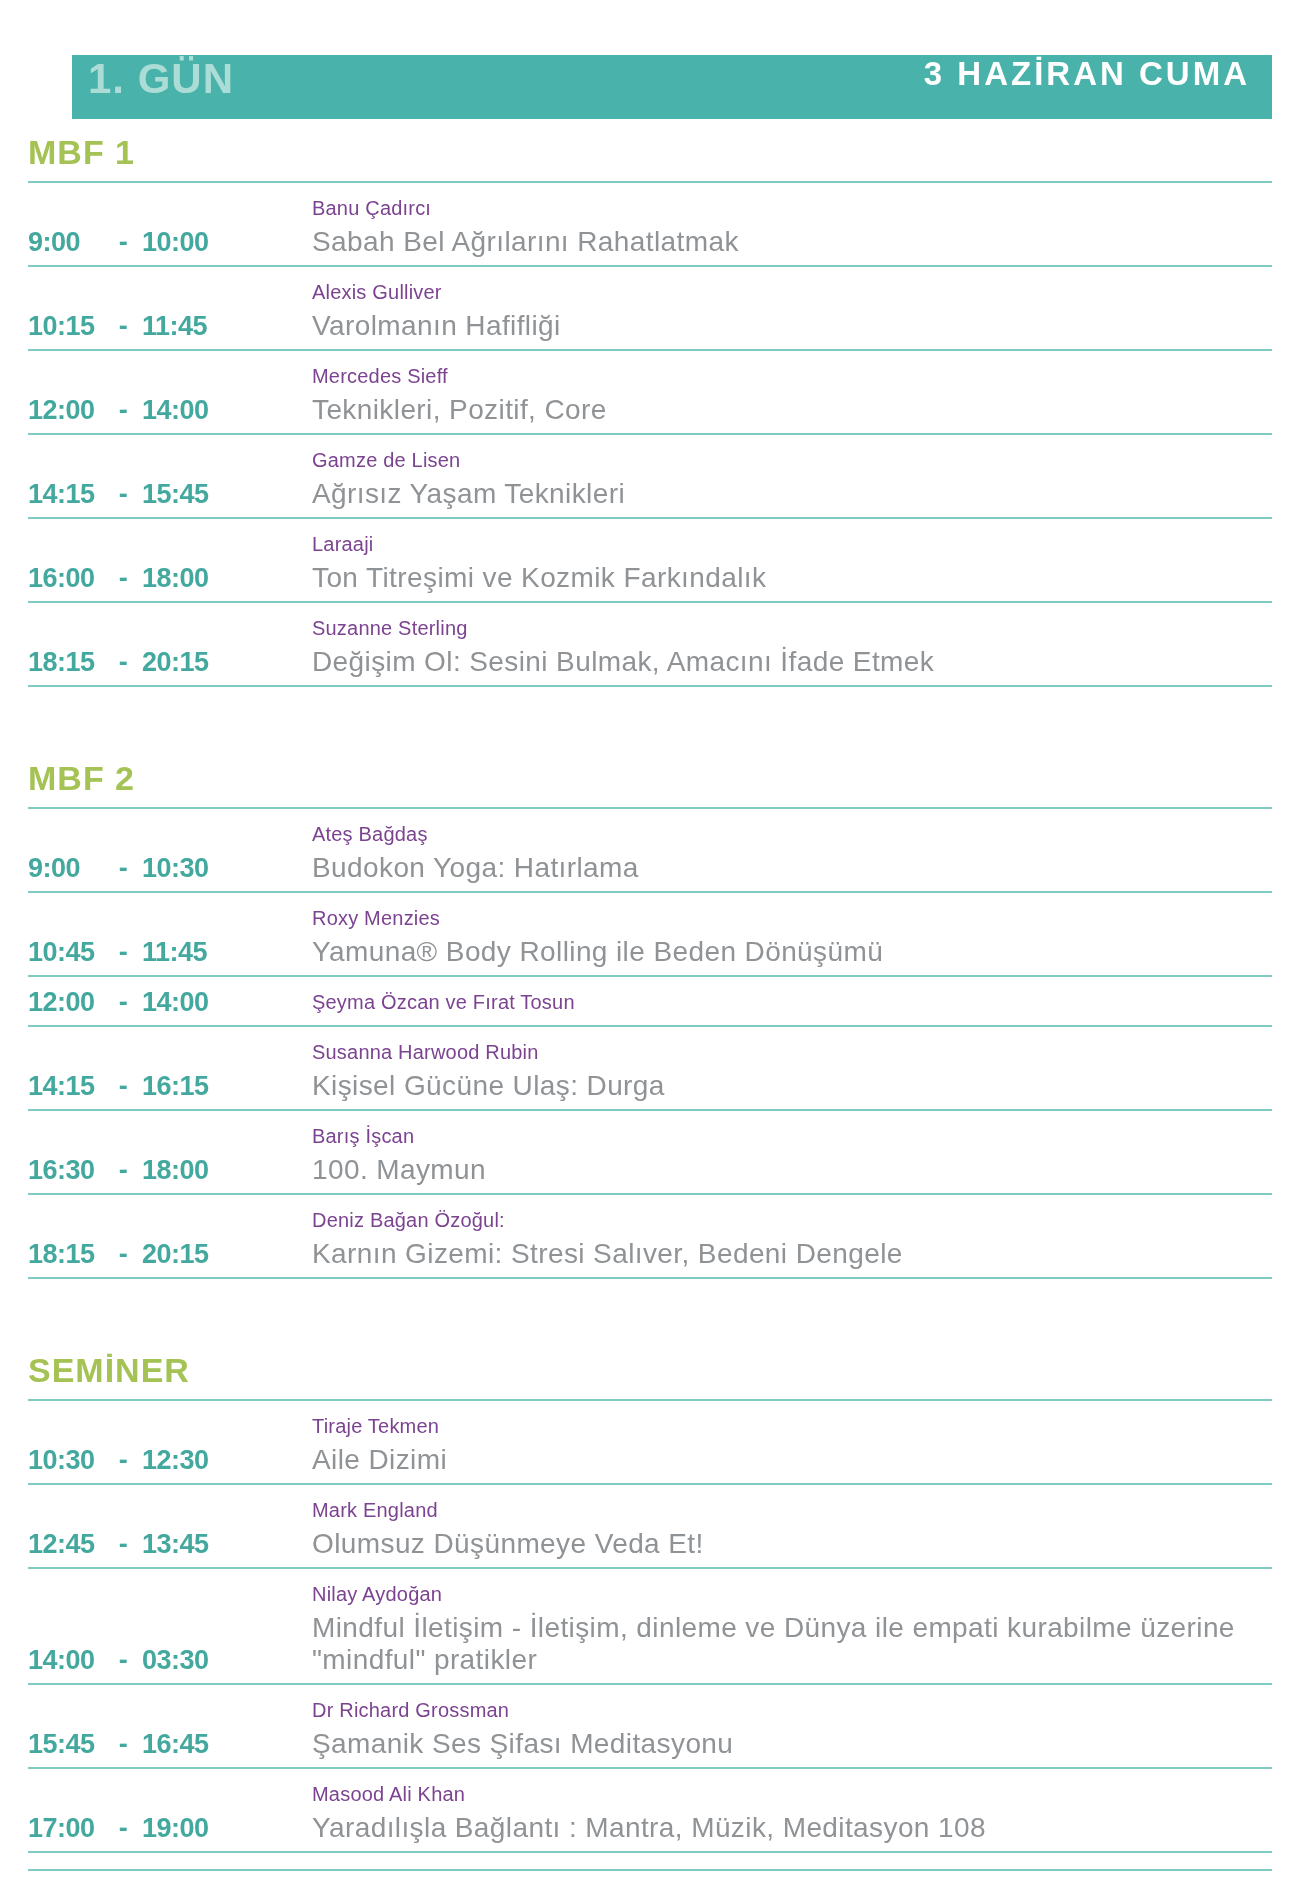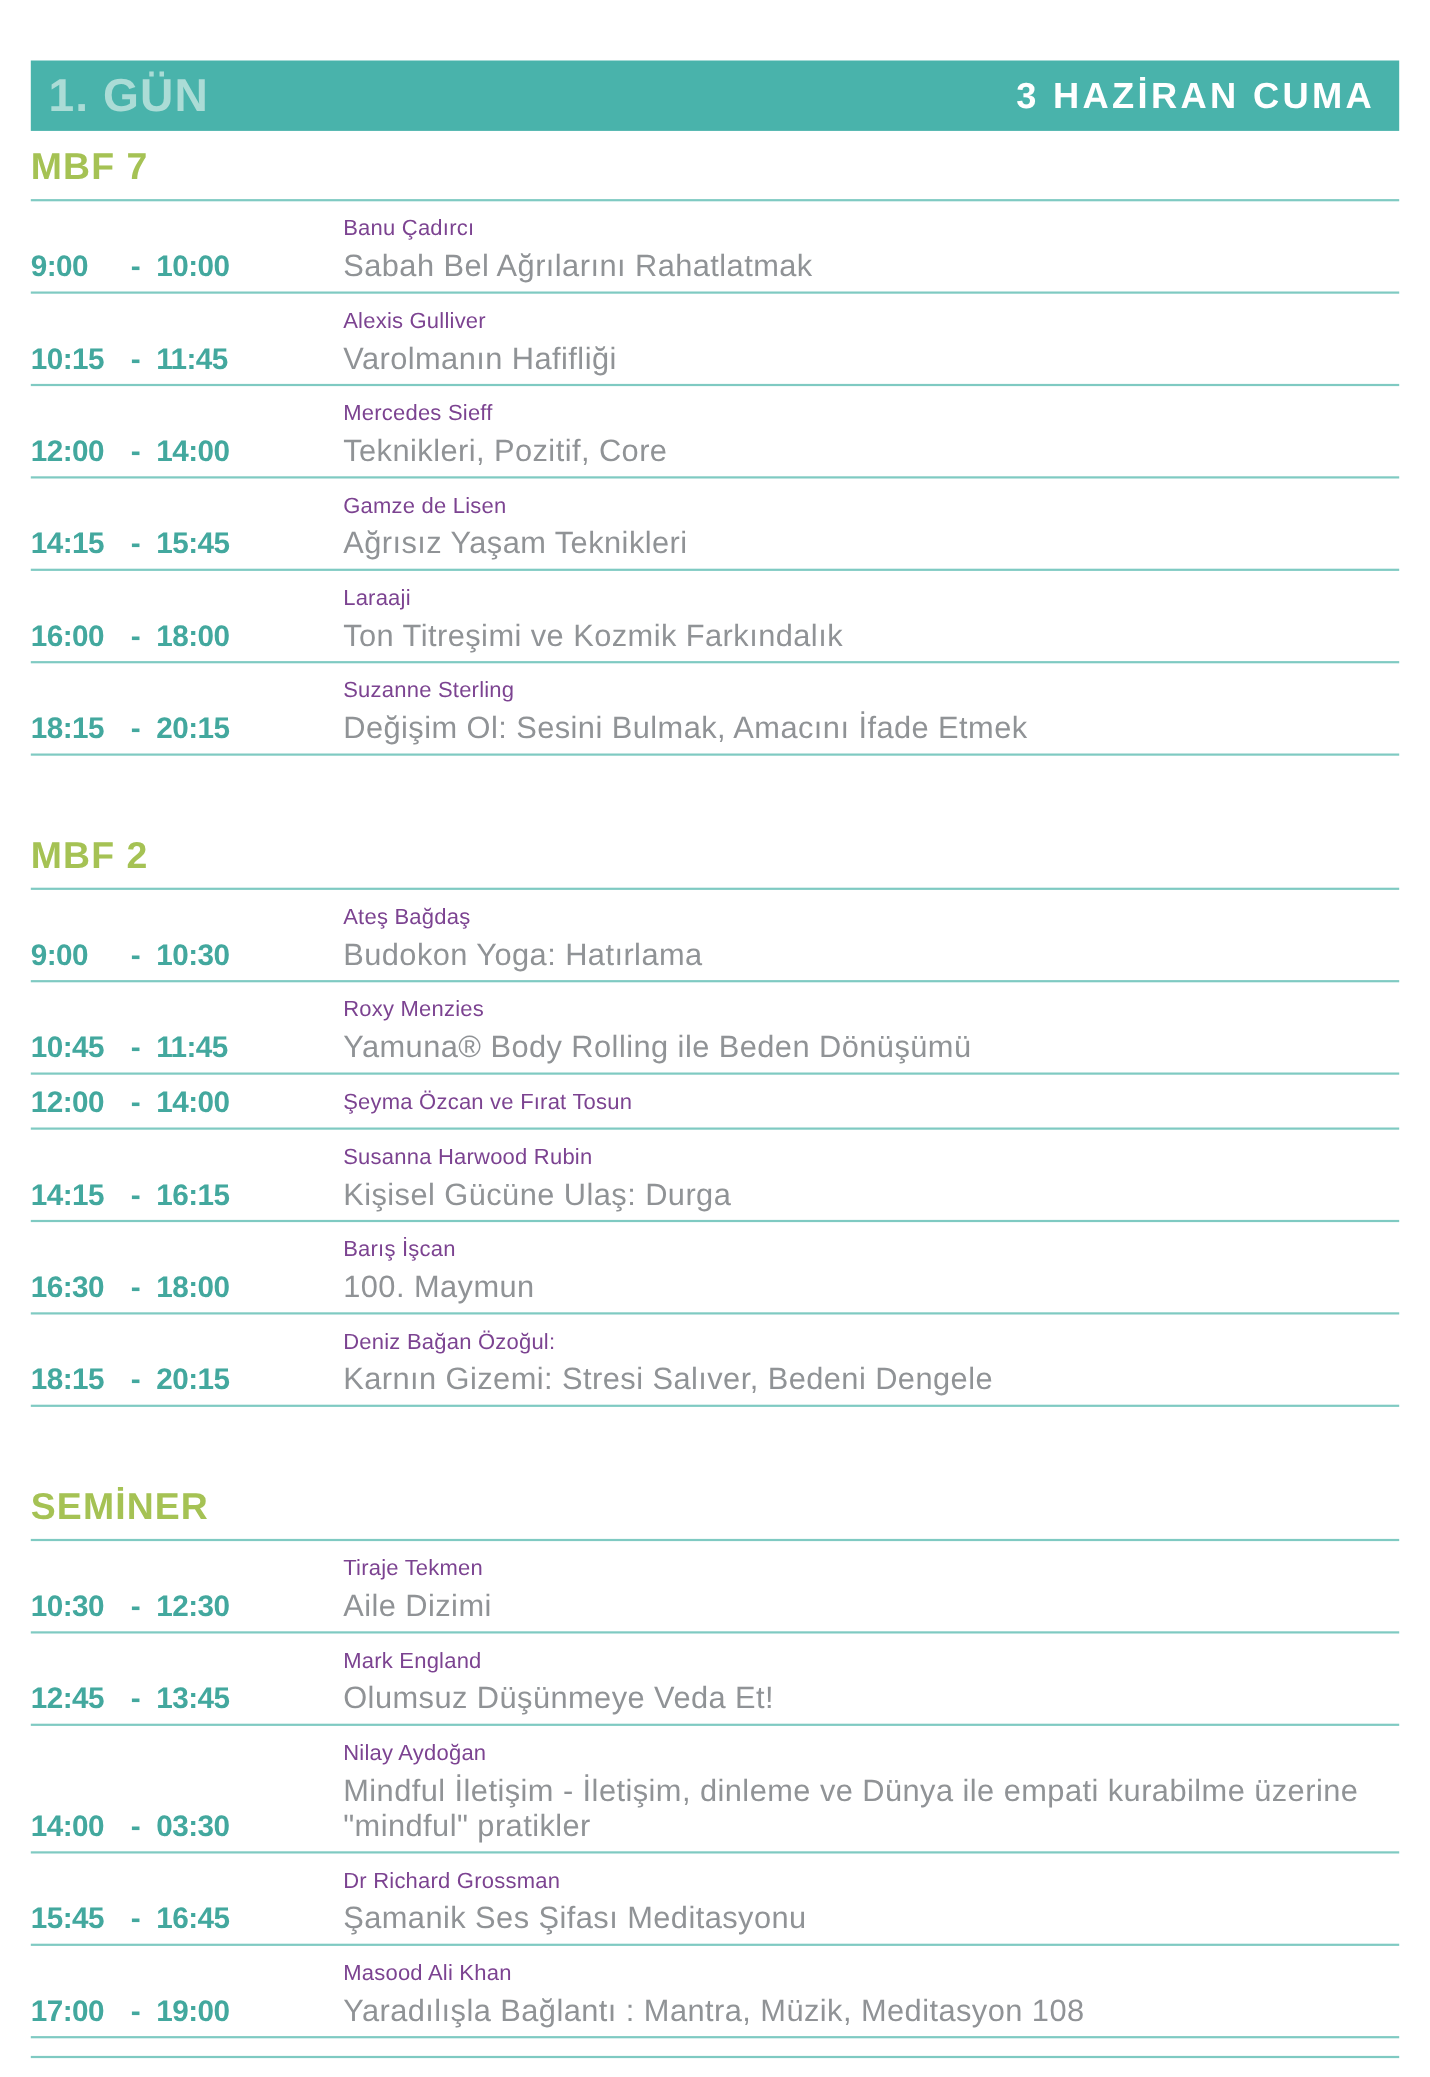--- a/index.html
+++ b/index.html
@@ -21,23 +21,23 @@
     font-family:"Liberation Sans", sans-serif;
     -webkit-font-smoothing:antialiased;
   }
   .page{padding:55px 28px 30px 28px;}
 
   
   .banner{
     height:64px;
     background:var(--teal);
     display:flex;
-    align-items:center;
     justify-content:space-between;
     padding:0 22px 0 16px;
+    margin-left:44px;
   }
   .banner .day{
     color:var(--teal-light-text);
     font-size:42px;
     font-weight:bold;
     letter-spacing:1px;
   }
   .banner .date{
     color:var(--white);
     font-size:33px;
@@ -95,21 +95,21 @@
 </head>
 <body>
 
 <div class="page">
   <header class="banner">
     <span class="day">1. GÜN</span>
     <span class="date">3 HAZİRAN CUMA</span>
   </header>
   <main id="sections">
   <section class="section">
-    <h2 class="section-title">MBF 7</h2>
+    <h2 class="section-title">MBF 1</h2>
     <div class="events">
   <div class="event-row">
     <div class="time">
       <span class="t-start">9:00</span>
       <span class="t-dash">-</span>
       <span class="t-end">10:00</span>
     </div>
     <div class="details">
       <div class="name">Banu Çadırcı</div>
       <div class="desc">Sabah Bel Ağrılarını Rahatlatmak</div>

